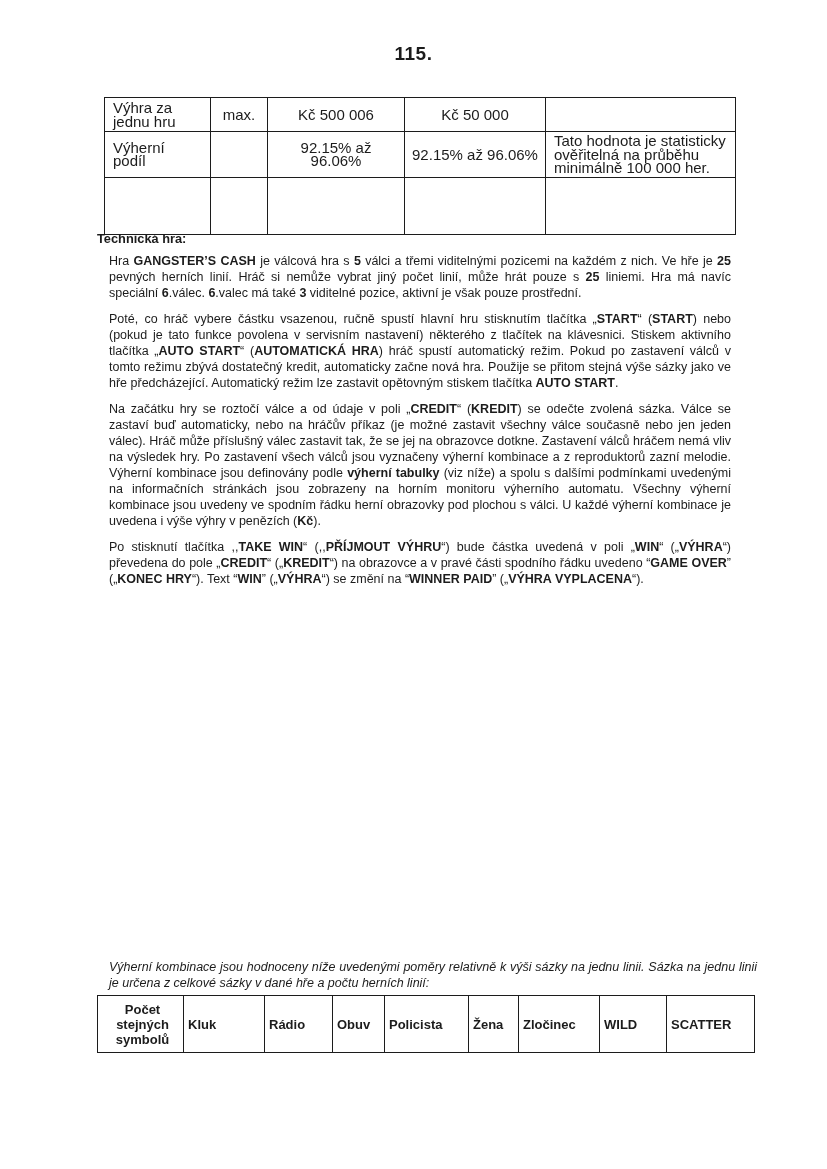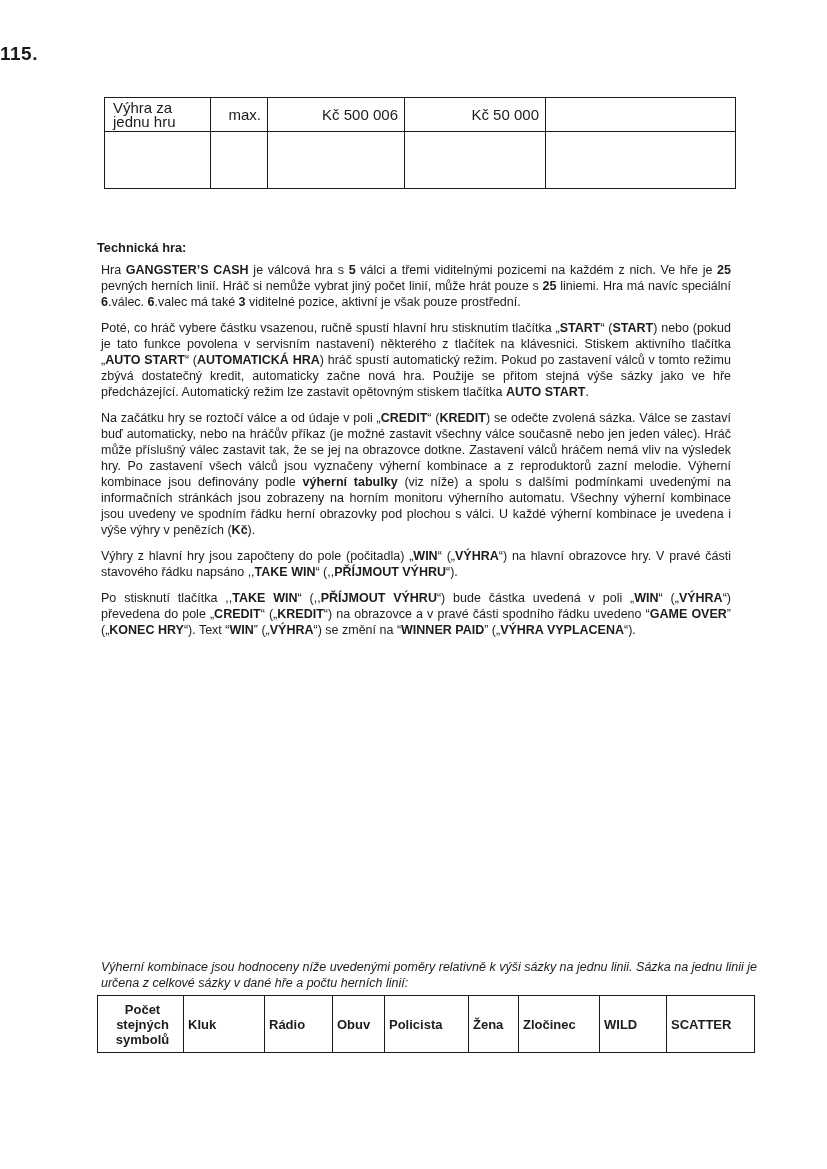--- a/index.html
+++ b/index.html
@@ -2,42 +2,42 @@
 <html><head>
 <meta charset="utf-8">
 <style>
   html, body { margin:0; padding:0; background:#ffffff; }
   .page {
     position:relative; width:827px; height:1169px; background:#ffffff;
     font-family:"Liberation Sans", sans-serif; color:#1c1c1c; overflow:hidden;
   }
   .page-number {
     position:absolute; top:44px; left:0; width:100%;
-    text-align:left; font-weight:bold; font-size:19px; line-height:20px;
+    text-align:center; font-weight:bold; font-size:19px; line-height:20px;
     letter-spacing:0.5px;
   }
   
   .summary-table {
     position:absolute; left:104px; top:97px; width:631px;
     border-collapse:collapse; table-layout:fixed;
     font-size:15px; line-height:13.5px; color:#1c1c1c;
   }
   .summary-table td {
     border:1.6px solid #1c1c1c; padding:2px 6px;
-    text-align:right; vertical-align:middle; white-space:pre-line;
+    text-align:center; vertical-align:middle; white-space:pre-line;
   }
   .summary-table td.cell-left { text-align:left; padding-left:8px; }
   .summary-table tr.r1 td { height:29px; }
   .summary-table tr.r2 td { height:39px; }
   .summary-table tr.r3 td { height:52px; }
   
   .section { position:absolute; left:97px; }
   .section h3 { font-size:12.8px; line-height:16px; margin:0 0 6px 0; font-weight:bold; }
-  .section p  { font-size:12.5px; line-height:16px; margin:0 0 10px 4px; text-align:justify; }
-  .section-technical { top:240px; width:634px; }
+  .section p  { font-size:12.5px; line-height:16px; margin:0 0 10px 12px; text-align:justify; }
+  .section-technical { top:231px; width:634px; }
   .section-ratios    { top:959px; width:660px; }
   .section-ratios p  { margin-bottom:4px;font-style:italic; }
   
   .ratio-table {
     border-collapse:collapse; table-layout:fixed; width:657px; margin-top:2px;
     font-size:13px; line-height:15px;
   }
   .ratio-table th {
     border:1.6px solid #1c1c1c; height:52px; padding:2px 4px;
     font-weight:bold; text-align:left; vertical-align:middle; white-space:pre-line;
@@ -61,36 +61,43 @@
     </colgroup>
     <tbody>
       <tr class="r1">
         <td class="cell-left">Výhra za
 jednu hru</td>
         <td>max.</td>
         <td>Kč 500 006</td>
         <td>Kč 50 000</td>
         <td></td>
       </tr>
+      <tr class="r2">
+        <td class="cell-left">Výherní
+podíl</td>
+        <td></td>
+        <td>92.15% až 96.06%</td>
+        <td>92.15% až 96.06%</td>
+        <td class="cell-left">Tato hodnota je statisticky ověřitelná na průběhu minimálně 100 000 her.</td>
+      </tr>
       <tr class="r3">
         <td></td>
         <td></td>
         <td></td>
         <td></td>
         <td></td>
       </tr>
     </tbody>
   </table>
 
   <div class="section section-technical">
     <h3>Technická hra:</h3>
     <p>Hra <b>GANGSTER’S CASH</b> je válcová hra s <b>5</b> válci a třemi viditelnými pozicemi na každém z nich. Ve hře je <b>25</b> pevných herních linií. Hráč si nemůže vybrat jiný počet linií, může hrát pouze s <b>25</b> liniemi. Hra má navíc speciální <b>6</b>.válec. <b>6</b>.valec má také <b>3</b> viditelné pozice, aktivní je však pouze prostřední.</p>
     <p>Poté, co hráč vybere částku vsazenou, ručně spustí hlavní hru stisknutím tlačítka „<b>START</b>“ (<b>START</b>) nebo (pokud je tato funkce povolena v servisním nastavení) některého z tlačítek na klávesnici. Stiskem aktivního tlačítka „<b>AUTO START</b>“ (<b>AUTOMATICKÁ HRA</b>) hráč spustí automatický režim. Pokud po zastavení válců v tomto režimu zbývá dostatečný kredit, automaticky začne nová hra. Použije se přitom stejná výše sázky jako ve hře předcházející. Automatický režim lze zastavit opětovným stiskem tlačítka <b>AUTO START</b>.</p>
     <p>Na začátku hry se roztočí válce a od údaje v poli „<b>CREDIT</b>“ (<b>KREDIT</b>) se odečte zvolená sázka. Válce se zastaví buď automaticky, nebo na hráčův příkaz (je možné zastavit všechny válce současně nebo jen jeden válec). Hráč může příslušný válec zastavit tak, že se jej na obrazovce dotkne. Zastavení válců hráčem nemá vliv na výsledek hry. Po zastavení všech válců jsou vyznačeny výherní kombinace a z reproduktorů zazní melodie. Výherní kombinace jsou definovány podle <b>výherní tabulky</b> (viz níže) a spolu s dalšími podmínkami uvedenými na informačních stránkách jsou zobrazeny na horním monitoru výherního automatu. Všechny výherní kombinace jsou uvedeny ve spodním řádku herní obrazovky pod plochou s válci. U každé výherní kombinace je uvedena i výše výhry v penězích (<b>Kč</b>).</p>
-    <p>Výhry z hlavní hry jsou započteny do pole (počitadla) „<b>WIN</b>“ („<b>VÝHRA</b>“) na hlavní obrazovce hry. V pravé části stavového řádku napsáno ,,<b>TAKE WIN</b>“ (,,<b>PŘÍJMOUT VÝHRU</b>“).</p>
     <p>Po stisknutí tlačítka ,,<b>TAKE WIN</b>“ (,,<b>PŘÍJMOUT VÝHRU</b>“) bude částka uvedená v poli „<b>WIN</b>“ („<b>VÝHRA</b>“) převedena do pole „<b>CREDIT</b>“ („<b>KREDIT</b>“) na obrazovce a v pravé části spodního řádku uvedeno “<b>GAME OVER</b>” („<b>KONEC HRY</b>“). Text “<b>WIN</b>” („<b>VÝHRA</b>“) se změní na “<b>WINNER PAID</b>” („<b>VÝHRA VYPLACENA</b>“).</p>
   </div>
 
   <div class="section section-ratios">
     <p>Výherní kombinace jsou hodnoceny níže uvedenými poměry relativně k výši sázky na jednu linii. Sázka na jednu linii je určena z celkové sázky v dané hře a počtu herních linií:</p>
     <table class="ratio-table">
       <colgroup>
         <col style="width:86px">
           <col style="width:81px">
           <col style="width:68px">

